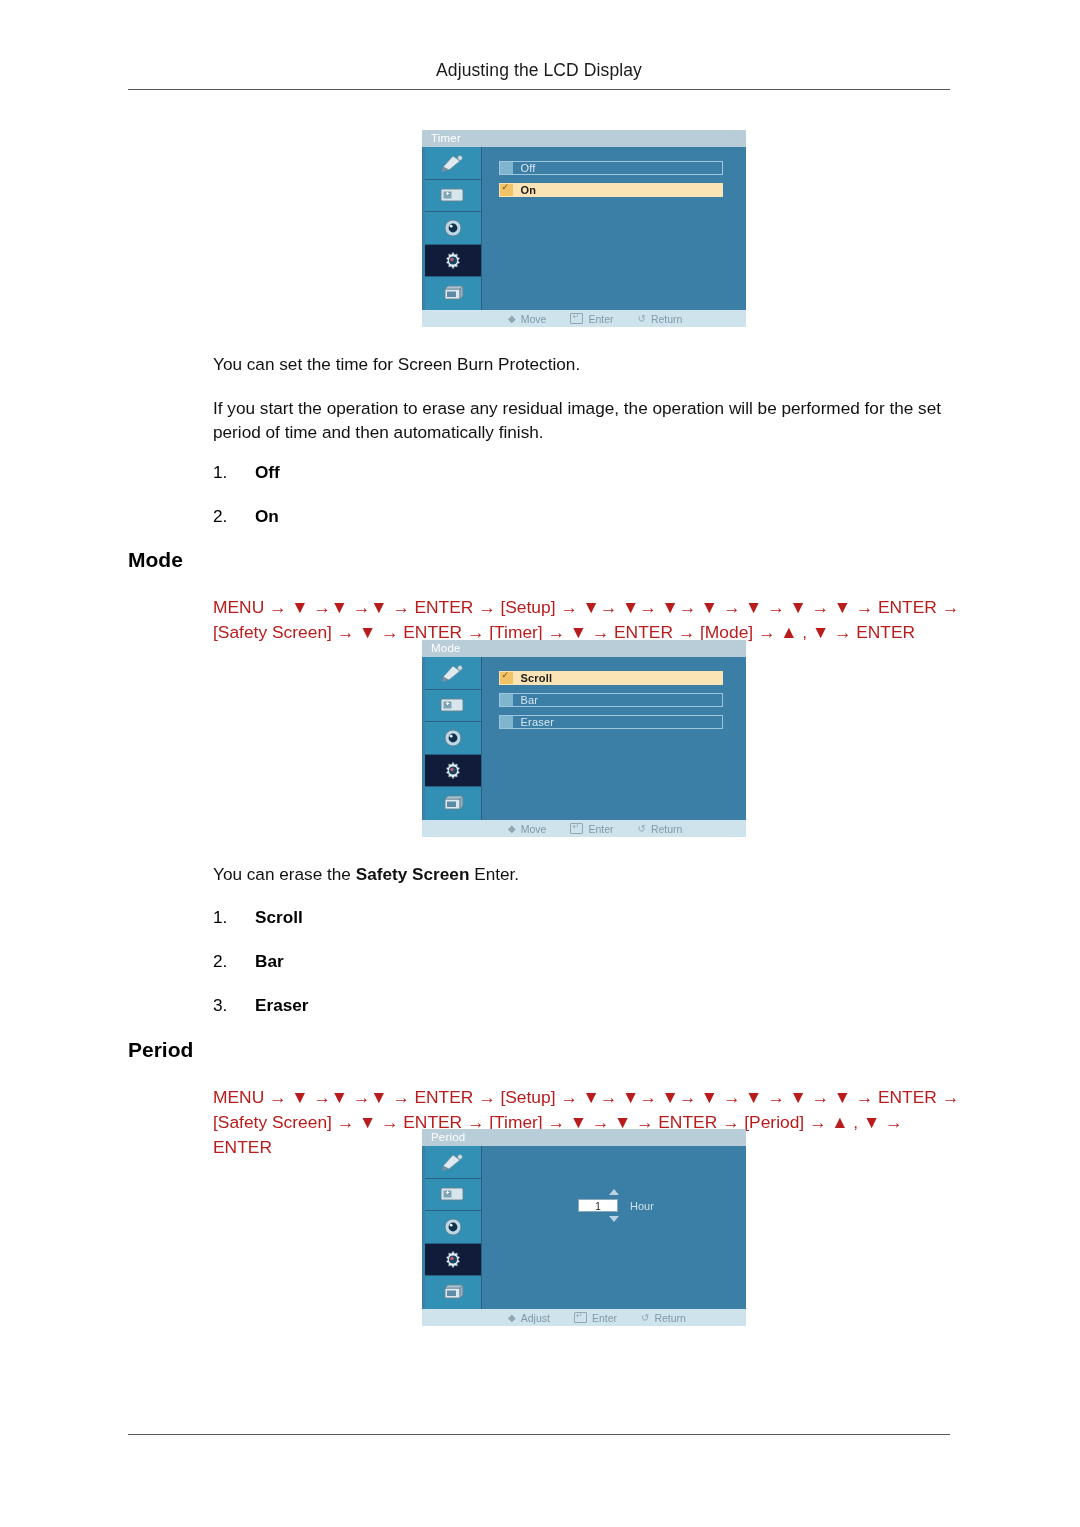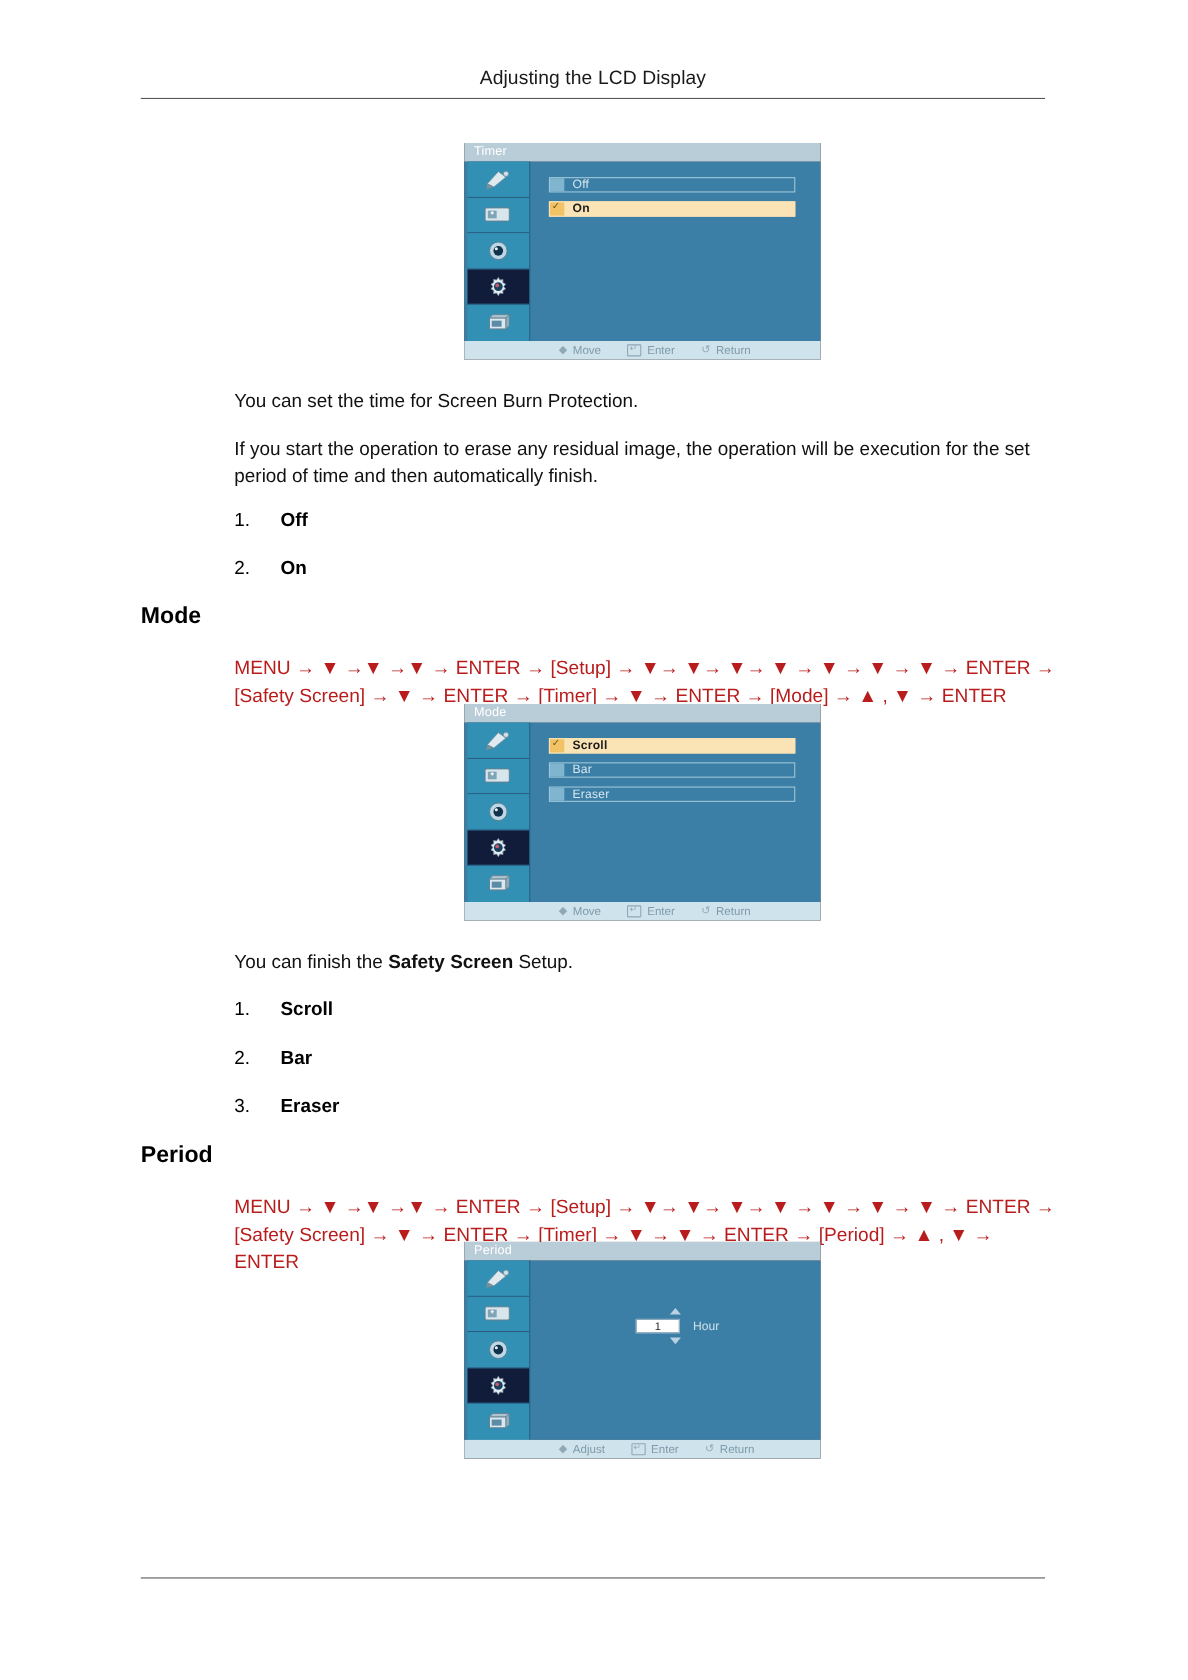--- a/index.html
+++ b/index.html
@@ -364,21 +364,21 @@
         <span>Enter</span>
       </span>
       <span class="sitem">
         <span class="glyph">↺</span>
         <span>Return</span>
       </span>
     </div>
   </div>
 
   <div class="para" style="left:213px; top:352px; width:700px;">You can set the time for Screen Burn Protection.</div>
-  <div class="para w-wide" style="left:213px; top:396px;">If you start the operation to erase any residual image, the operation will be execution for the set period of time and then automatically finish.</div>
+  <div class="para w-wide" style="left:213px; top:396px;">If you start the operation to erase any residual image, the operation will be performed for the set period of time and then automatically finish.</div>
 
   <div class="numlist" style="top:462px;">
     <div class="li">
       <span class="num">1.</span>
       <span class="txt">Off</span>
     </div>
     <div class="li">
       <span class="num">2.</span>
       <span class="txt">On</span>
     </div>
@@ -458,21 +458,21 @@
         <span>Enter</span>
       </span>
       <span class="sitem">
         <span class="glyph">↺</span>
         <span>Return</span>
       </span>
     </div>
   </div>
 
   <div class="para" style="left:213px; top:862px; width:700px;">
-    <span>You can finish the </span><span class="bold">Safety Screen</span><span> Setup.</span>
+    <span>You can erase the </span><span class="bold">Safety Screen</span><span> Enter.</span>
   </div>
 
   <div class="numlist" style="top:907px;">
     <div class="li">
       <span class="num">1.</span>
       <span class="txt">Scroll</span>
     </div>
     <div class="li">
       <span class="num">2.</span>
       <span class="txt">Bar</span>

